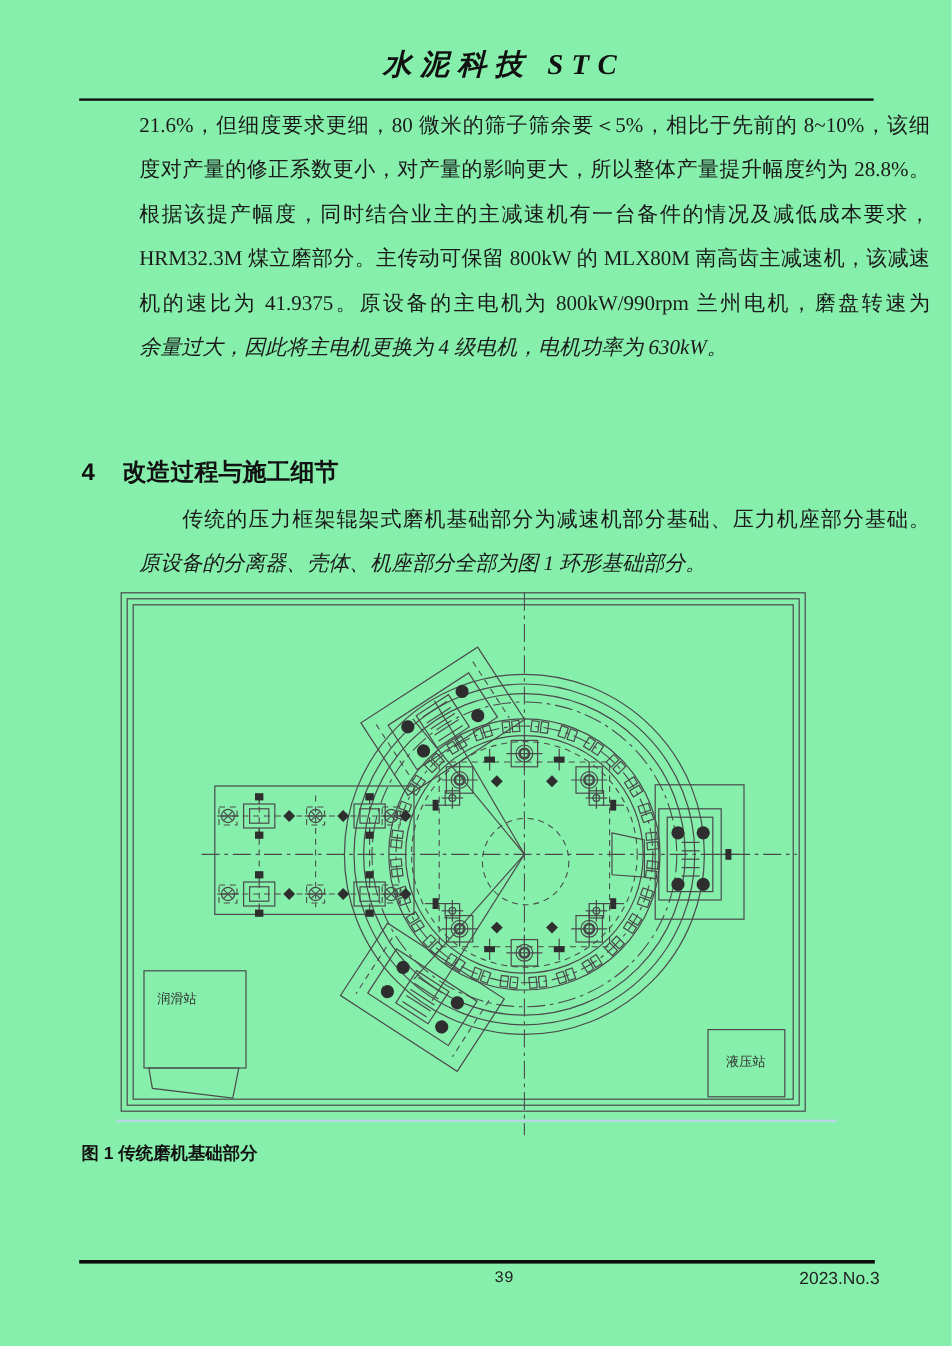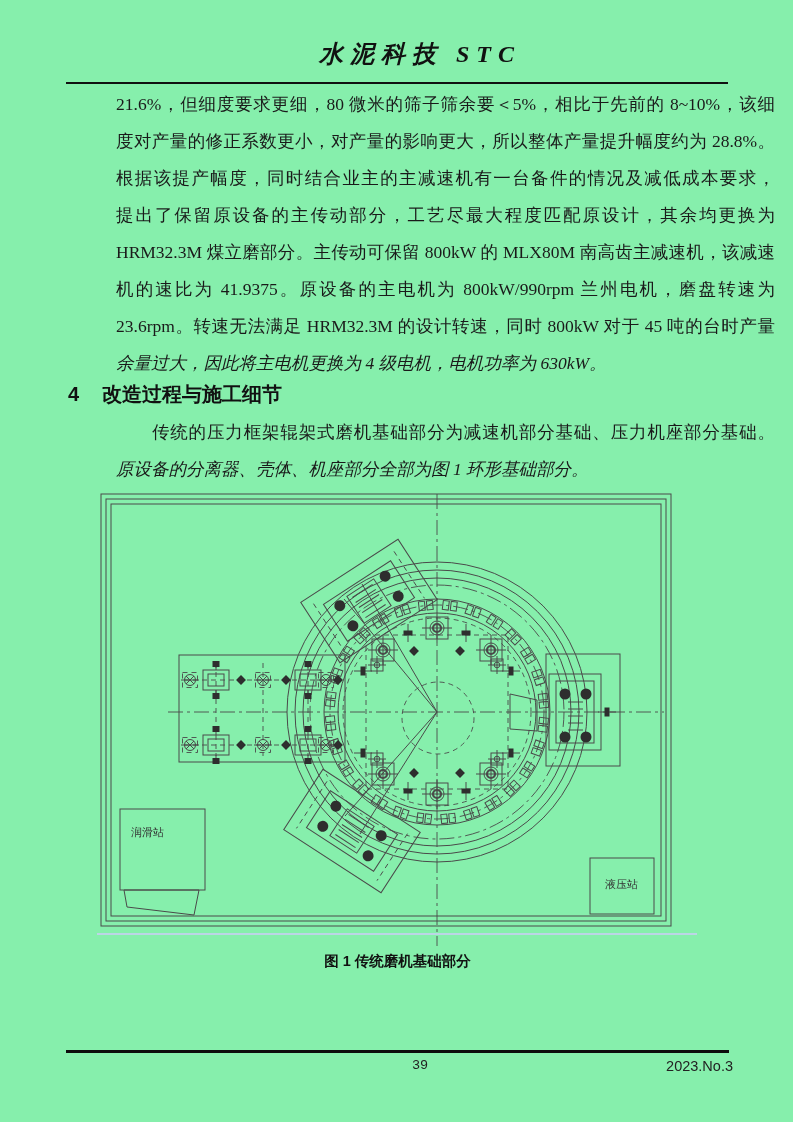--- a/index.html
+++ b/index.html
@@ -19,21 +19,21 @@
   }
   .bl.nj{text-align:left;text-align-last:auto;font-style:italic;}
   .ind{text-indent:2.05em;}
   .section-heading{
     position:absolute;left:68px;top:374px;height:40px;line-height:40px;
     font-family:"Liberation Sans","DejaVu Sans",sans-serif;
     font-weight:bold;font-size:20px;color:#111;
   }
   .section-heading .h-num{display:inline-block;width:34px;}
   .fig-caption{
-    position:absolute;top:952px;left:68px;width:659px;text-align:center;
+    position:absolute;top:952px;left:68px;width:659px;text-align:left;
     font-family:"Liberation Sans","DejaVu Sans",sans-serif;
     font-weight:bold;font-size:14.5px;color:#111;
   }
   .blue-rule{position:absolute;top:933px;left:97px;width:600px;height:2px;background:#bcd5e6;}
   .footer-rule{position:absolute;top:1050px;left:66px;width:663px;height:3px;background:#0d0d0d;}
   .page-number{
     position:absolute;top:1058px;left:0;width:100%;text-align:center;
     font-family:Liberation Mono, monospace;font-size:13.5px;color:#222;
   }
   .issue-number{
@@ -51,24 +51,22 @@
 
 <div class="page">
 
   <div class="journal-header">水泥科技 STC</div>
   <div class="header-rule"></div>
 
   <div class="textcol" style="top:86px;">
     <div class="bl">21.6%，但细度要求更细，80 微米的筛子筛余要＜5%，相比于先前的 8~10%，该细</div>
     <div class="bl">度对产量的修正系数更小，对产量的影响更大，所以整体产量提升幅度约为 28.8%。</div>
     <div class="bl">根据该提产幅度，同时结合业主的主减速机有一台备件的情况及减低成本要求，</div>
-    <div class="bl">提出了保留原设备的主传动部分，工艺尽最大程度匹配原设计，其余均更换为</div>
     <div class="bl">HRM32.3M 煤立磨部分。主传动可保留 800kW 的 MLX80M 南高齿主减速机，该减速</div>
     <div class="bl">机的速比为 41.9375。原设备的主电机为 800kW/990rpm 兰州电机，磨盘转速为</div>
-    <div class="bl">23.6rpm。转速无法满足 HRM32.3M 的设计转速，同时 800kW 对于 45 吨的台时产量</div>
     <div class="bl nj">余量过大，因此将主电机更换为 4 级电机，电机功率为 630kW。</div>
   </div>
 
   <div class="section-heading"><span class="h-num">4</span><span>改造过程与施工细节</span></div>
 
   <div class="textcol" style="top:414px;">
     <div class="bl ind">传统的压力框架辊架式磨机基础部分为减速机部分基础、压力机座部分基础。</div>
     <div class="bl nj">原设备的分离器、壳体、机座部分全部为图 1 环形基础部分。</div>
   </div>
 

